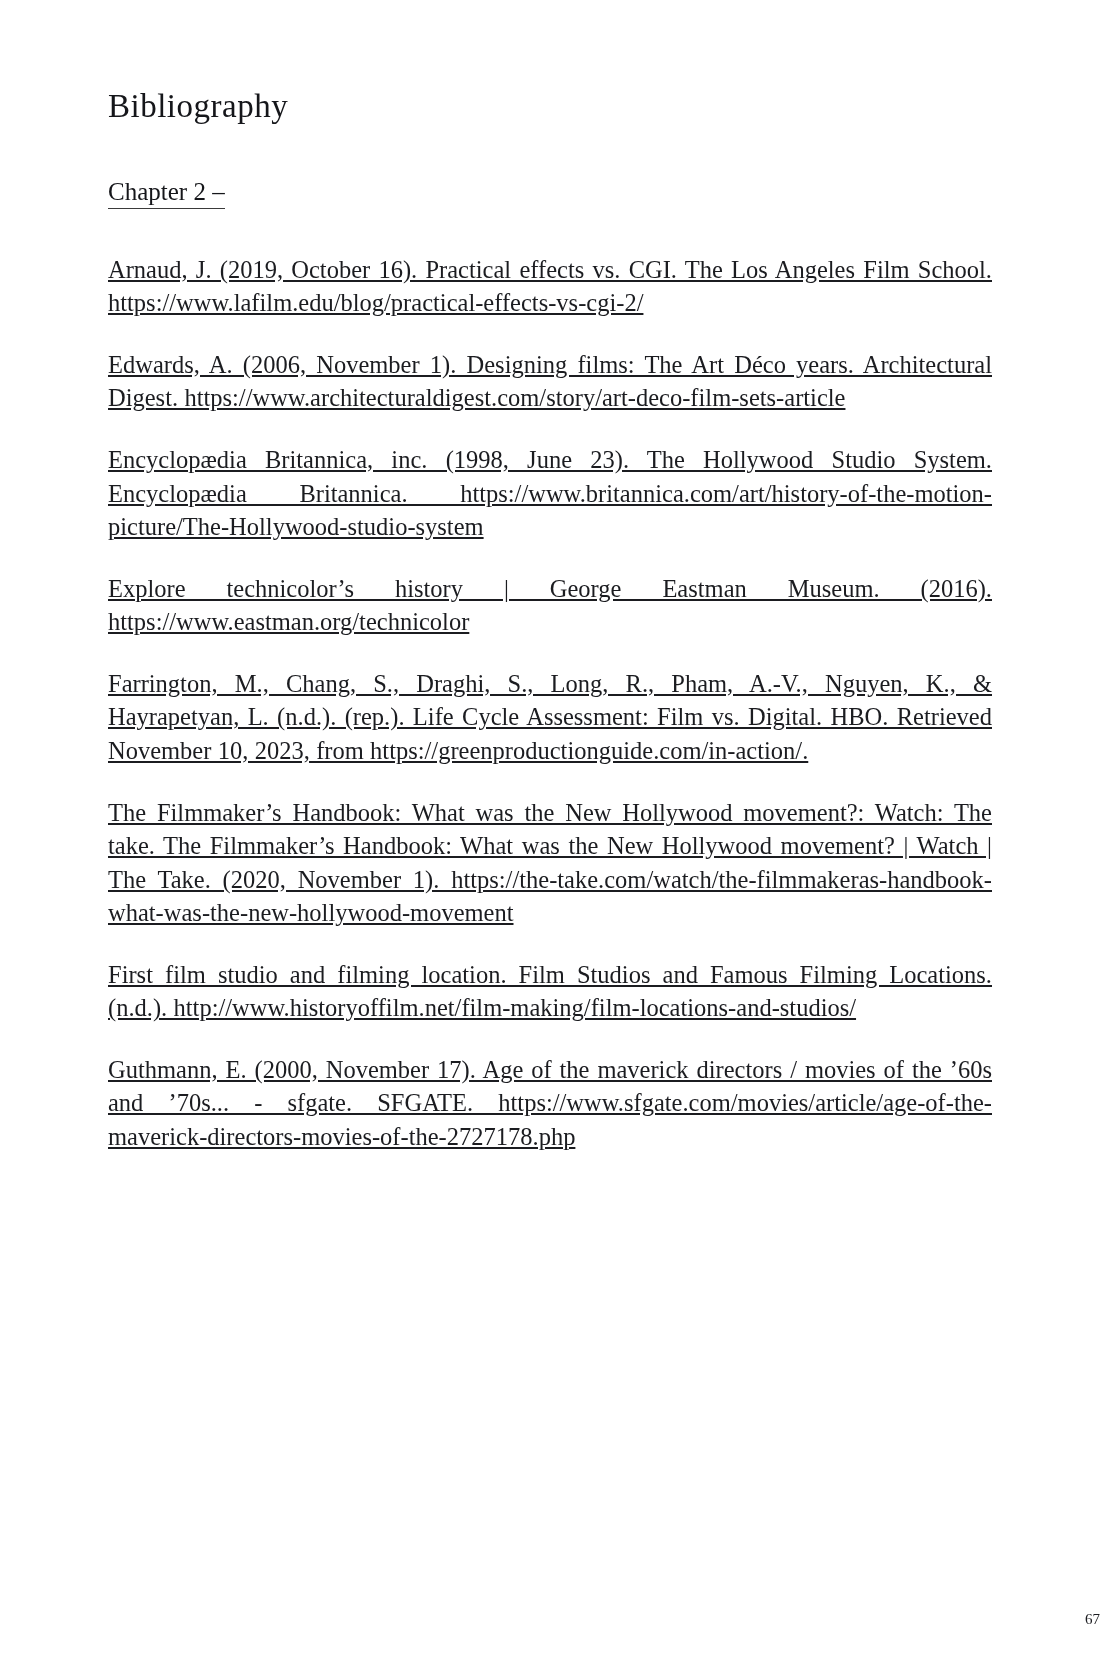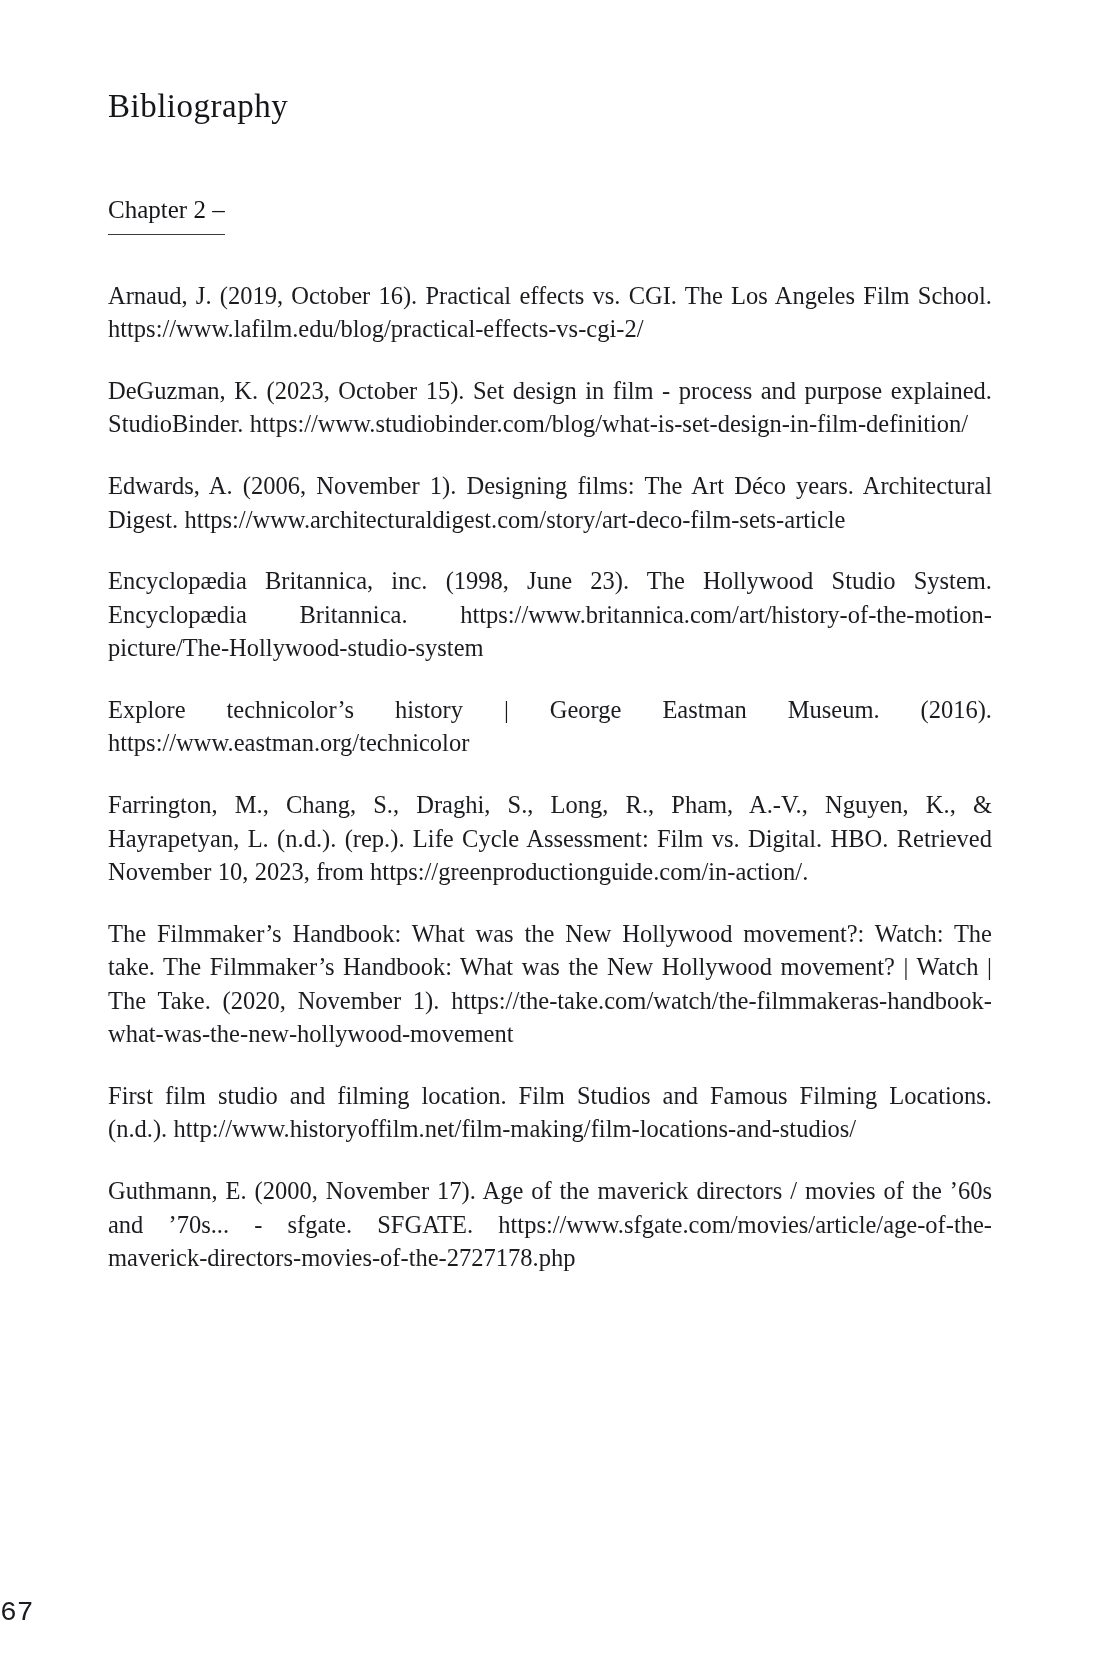--- a/index.html
+++ b/index.html
@@ -29,57 +29,56 @@
     color: #15161a;
     margin: 0 0 54px 0;
     line-height: 1.1;
   }
   .section-heading {
     font-size: 25px;
     font-weight: 400;
     color: #15161a;
     display: inline-block;
     border-bottom: 1px solid #3a3a3a;
-    padding-bottom: 10px;
-    margin: 18px 0 44px 0;
+    padding-bottom: 2px;
+    margin: 0 0 44px 0;
     line-height: 1.1;
   }
   .entry {
     font-size: 24.5px;
     line-height: 1.37;
     text-align: justify;
     color: #1b1c20;
     margin: 0 0 28px 0;
     word-spacing: 0.2px;
+    text-decoration: underline;
   }
   .entry:last-of-type {
     margin-bottom: 11px;
   }
   .page-number {
     position: absolute;
     left: 0;
     right: 0;
     bottom: 48px;
-    text-align: left;
-    font-size: 28px;
+    text-align: right;
+    font-size: 15px;
     color: #1b1c20;
-    font-family: Liberation Mono, monospace;
   }
 </style>
 </head>
 <body>
 
 <div class="page">
   <h1 class="page-title">Bibliography</h1>
   <div>
     <h2 class="section-heading">Chapter 2 –</h2>
   </div>
 
   <p class="entry">Arnaud, J. (2019, October 16). Practical effects vs. CGI. The Los Angeles Film School. https://www.lafilm.edu/blog/practical-effects-vs-cgi-2/</p>
-  <p class="entry">DeGuzman, K. (2023, October 15). Set design in film - process and purpose explained. StudioBinder. https://www.studiobinder.com/blog/what-is-set-design-in-film-definition/</p>
   <p class="entry">Edwards, A. (2006, November 1). Designing films: The Art Déco years. Architectural Digest. https://www.architecturaldigest.com/story/art-deco-film-sets-article</p>
   <p class="entry">Encyclopædia Britannica, inc. (1998, June 23). The Hollywood Studio System. Encyclopædia Britannica. https://www.britannica.com/art/history-of-the-motion-picture/The-Hollywood-studio-system</p>
   <p class="entry">Explore technicolor’s history | George Eastman Museum. (2016). https://www.eastman.org/technicolor</p>
   <p class="entry">Farrington, M., Chang, S., Draghi, S., Long, R., Pham, A.-V., Nguyen, K., &amp; Hayrapetyan, L. (n.d.). (rep.). Life Cycle Assessment: Film vs. Digital. HBO. Retrieved November 10, 2023, from https://greenproductionguide.com/in-action/.</p>
   <p class="entry">The Filmmaker’s Handbook: What was the New Hollywood movement?: Watch: The take. The Filmmaker’s Handbook: What was the New Hollywood movement? | Watch | The Take. (2020, November 1). https://the-take.com/watch/the-filmmakeras-handbook-what-was-the-new-hollywood-movement</p>
   <p class="entry">First film studio and filming location. Film Studios and Famous Filming Locations. (n.d.). http://www.historyoffilm.net/film-making/film-locations-and-studios/</p>
   <p class="entry">Guthmann, E. (2000, November 17). Age of the maverick directors / movies of the ’60s and ’70s... - sfgate. SFGATE. https://www.sfgate.com/movies/article/age-of-the-maverick-directors-movies-of-the-2727178.php</p>
 
   <div class="page-number">67</div>
 </div>

